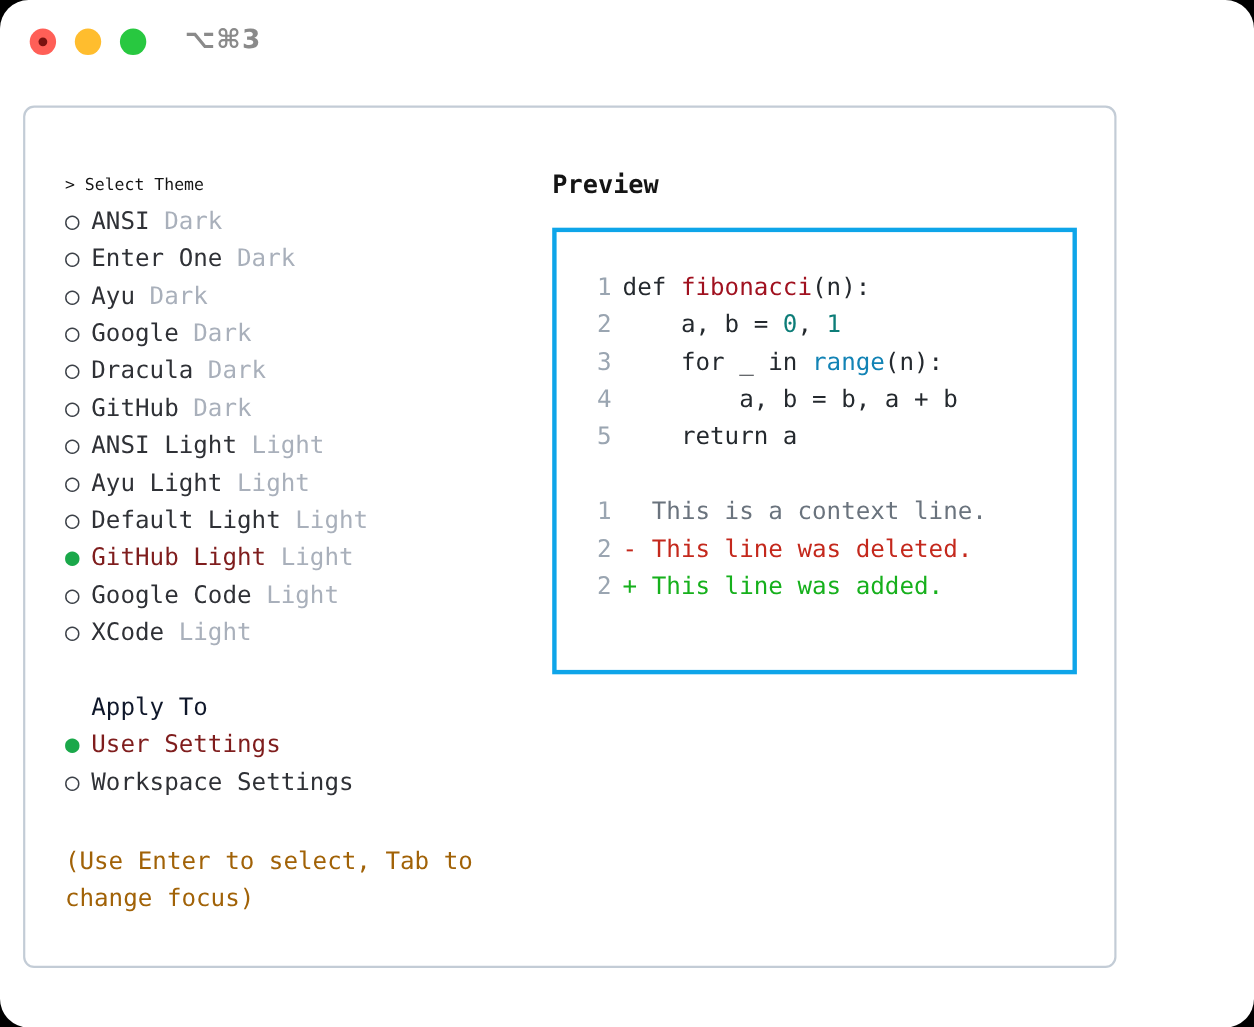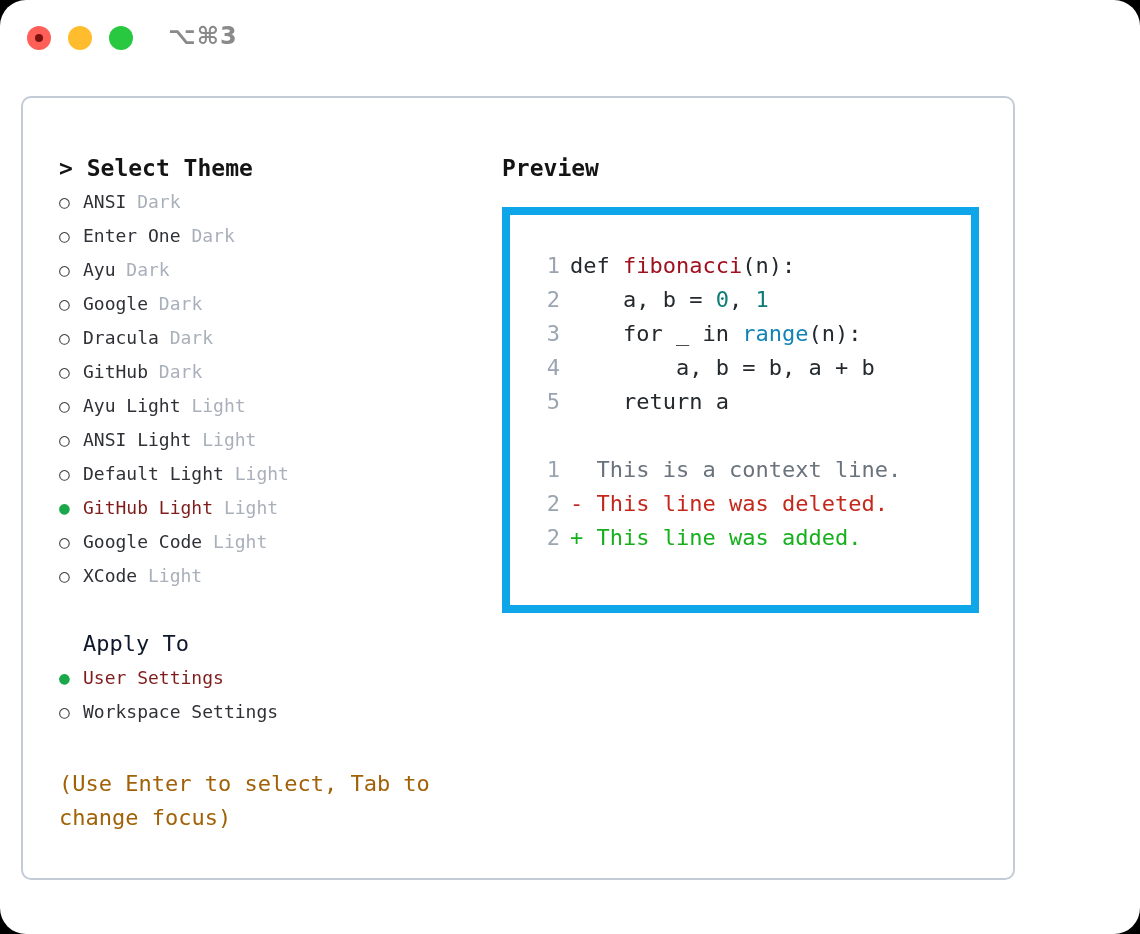--- a/index.html
+++ b/index.html
@@ -81,32 +81,32 @@
     width: 430px;
   }
   .col-right {
     position: absolute;
     left: 479px;
     top: 53px;
     width: 480px;
   }
   .section-head {
     font-family: "DejaVu Sans Mono", "Liberation Mono", monospace;
-    font-size: 23px;
-    font-weight: 700;
+    font-size: 15px;
+    font-weight: 400;
     color: #141414;
     line-height: 34px;
     white-space: pre;
   }
   .list {
     margin-top: 0px;
   }
   .row {
     font-family: "DejaVu Sans Mono", "Liberation Mono", monospace;
-    font-size: 18px;
+    font-size: 22px;
     line-height: 34px;
     color: #2f3136;
     white-space: pre;
   }
   .bullet {
     display: inline-block;
     width: 24px;
     color: #3c4148;
   }
   .row.selected .bullet { color: #1aa84a; }
@@ -136,21 +136,21 @@
     font-family: "DejaVu Sans Mono", "Liberation Mono", monospace;
     font-size: 23px;
     font-weight: 700;
     color: #141414;
     line-height: 34px;
   }
   .code-box {
     margin-top: 22px;
     width: 477px;
     height: 406px;
-    border: 8px solid #0ea5e9;
+    border: 4px solid #0ea5e9;
     box-sizing: border-box;
     background: #ffffff;
     padding: 34px 0 0 22px;
   }
   .code-line {
     font-family: "DejaVu Sans Mono", "Liberation Mono", monospace;
     font-size: 22px;
     line-height: 34px;
     white-space: pre;
     color: #24292e;
@@ -188,22 +188,22 @@
 
     <div class="col-left">
       <div class="section-head">&gt; Select Theme</div>
       <div class="list" id="theme-list">
           <div class="row"><span class="bullet">○</span><span class="name">ANSI</span><span class="tag"> Dark</span></div>
           <div class="row"><span class="bullet">○</span><span class="name">Enter One</span><span class="tag"> Dark</span></div>
           <div class="row"><span class="bullet">○</span><span class="name">Ayu</span><span class="tag"> Dark</span></div>
           <div class="row"><span class="bullet">○</span><span class="name">Google</span><span class="tag"> Dark</span></div>
           <div class="row"><span class="bullet">○</span><span class="name">Dracula</span><span class="tag"> Dark</span></div>
           <div class="row"><span class="bullet">○</span><span class="name">GitHub</span><span class="tag"> Dark</span></div>
+          <div class="row"><span class="bullet">○</span><span class="name">ANSI Light</span><span class="tag"> Light</span></div>
           <div class="row"><span class="bullet">○</span><span class="name">Ayu Light</span><span class="tag"> Light</span></div>
-          <div class="row"><span class="bullet">○</span><span class="name">ANSI Light</span><span class="tag"> Light</span></div>
           <div class="row"><span class="bullet">○</span><span class="name">Default Light</span><span class="tag"> Light</span></div>
           <div class="row selected"><span class="bullet">●</span><span class="name">GitHub Light</span><span class="tag"> Light</span></div>
           <div class="row"><span class="bullet">○</span><span class="name">Google Code</span><span class="tag"> Light</span></div>
           <div class="row"><span class="bullet">○</span><span class="name">XCode</span><span class="tag"> Light</span></div>
         </div>
 
       <div class="spacer-sm"></div>
       <div class="group-title">Apply To</div>
       <div id="apply-list">
           <div class="row selected"><span class="bullet">●</span><span class="name">User Settings</span></div>

